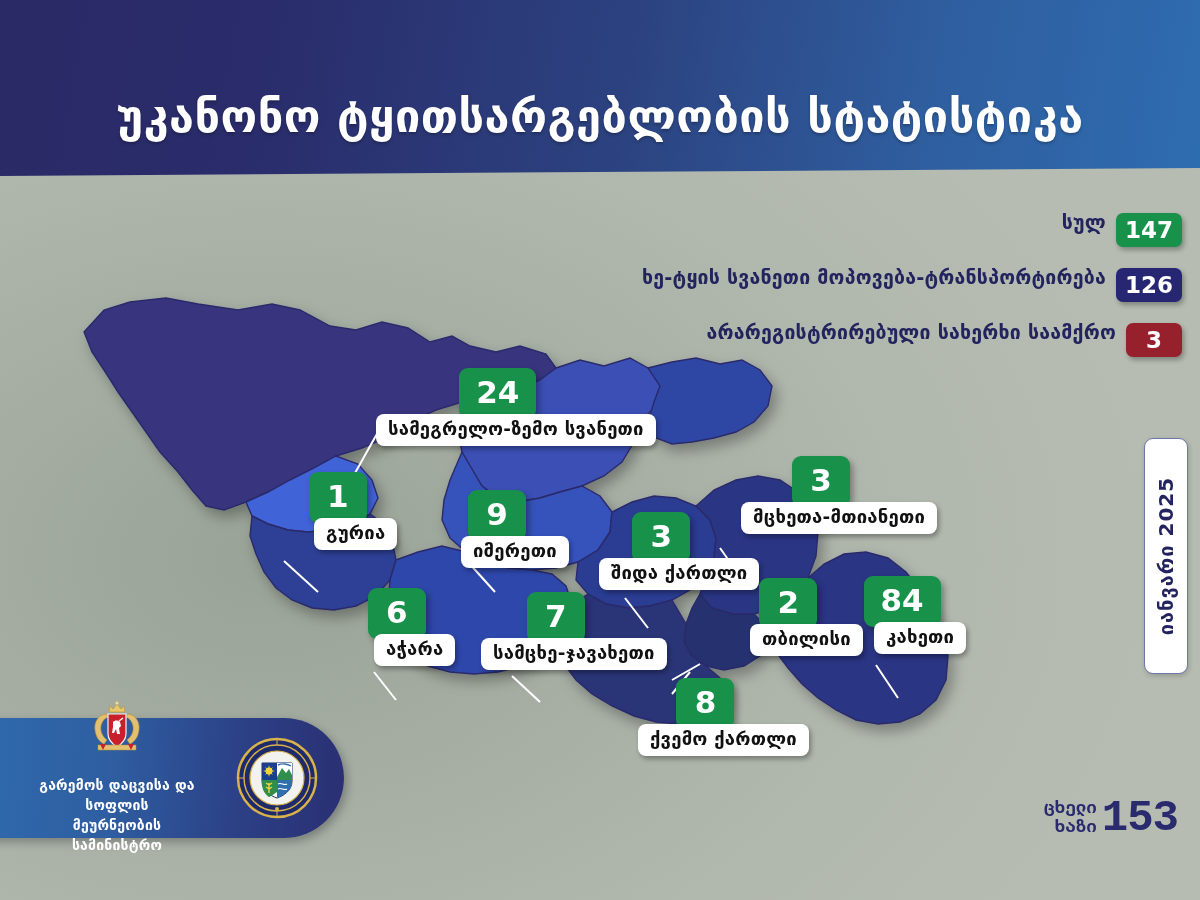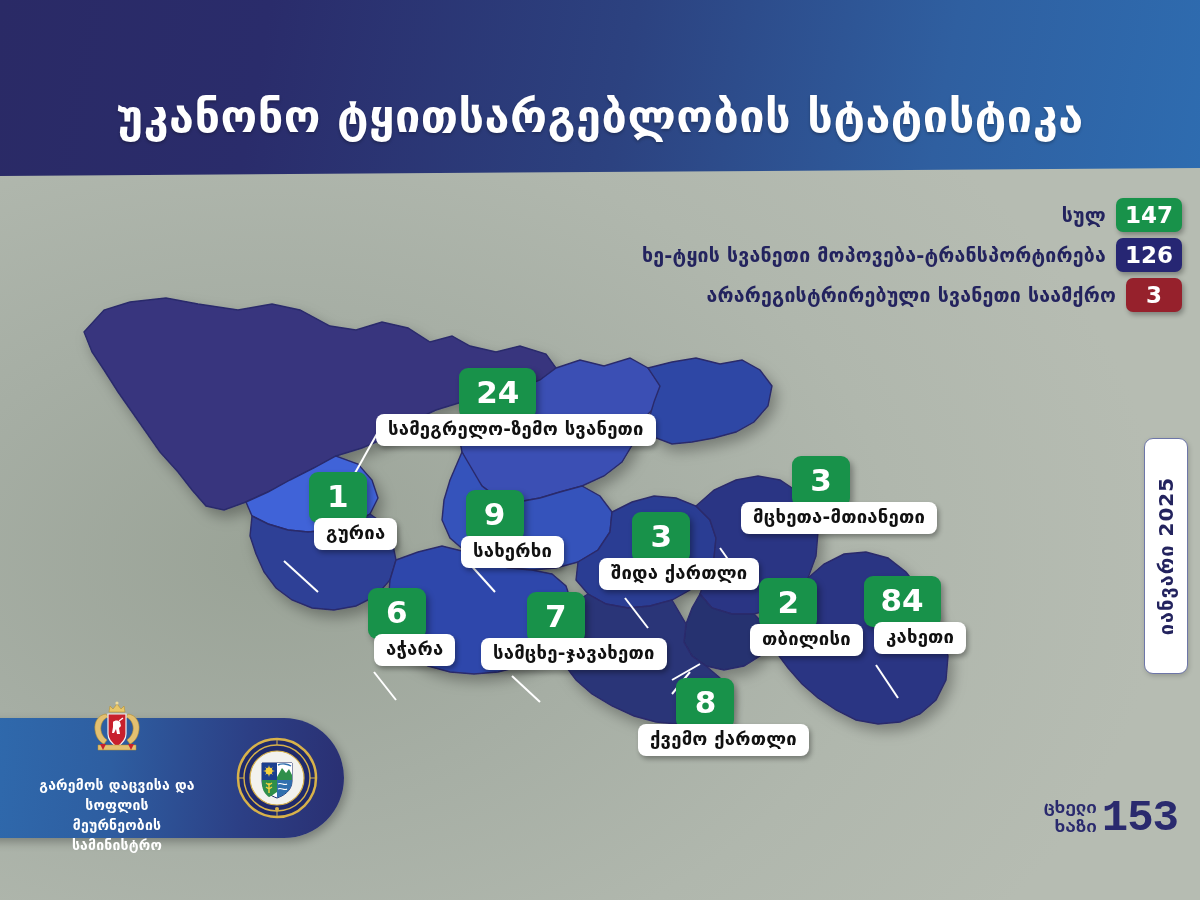--- a/index.html
+++ b/index.html
@@ -65,20 +65,21 @@
   .legend-badge {
     min-width: 56px;
     height: 34px;
     border-radius: 7px;
     display: flex; align-items: center; justify-content: center;
     color: #ffffff;
     font-size: 23px;
     font-weight: 700;
     padding: 0 9px;
     box-shadow: 2px 3px 5px rgba(0,0,0,0.30);
+    margin-top: 15px;
   }
 
   
   #date-tag {
     position: absolute;
     right: 12px; top: 438px;
     width: 44px; height: 236px;
     background: #ffffff;
     border: 1.5px solid #6d76a8;
     border-radius: 9px;
@@ -209,21 +210,21 @@
   <div id="legend">
     <div class="legend-row">
       <div class="legend-label">სულ</div>
       <div class="legend-badge" style="background:#18924a">147</div>
     </div>
     <div class="legend-row">
       <div class="legend-label">ხე-ტყის სვანეთი  მოპოვება-ტრანსპორტირება</div>
       <div class="legend-badge" style="background:#262673">126</div>
     </div>
     <div class="legend-row">
-      <div class="legend-label">არარეგისტრირებული სვანეთი საამქრო</div>
+      <div class="legend-label">არარეგისტრირებული სახერხი საამქრო</div>
       <div class="legend-badge" style="background:#96212c">3</div>
     </div>
   </div>
 
   <div id="date-tag">
     <span>იანვარი  2025</span>
   </div>
 
   <div id="map-wrap">
     <svg id="map-svg" viewBox="0 0 1200 640" xmlns="http://www.w3.org/2000/svg">
@@ -299,21 +300,21 @@
     <div class="marker-name">სამეგრელო-ზემო სვანეთი</div>
   </div>
 
   <div class="marker" style="left:278px; top:472px;">
     <div class="marker-count">1</div>
     <div class="marker-name">გურია</div>
   </div>
 
   <div class="marker" style="left:425px; top:490px;">
     <div class="marker-count">9</div>
-    <div class="marker-name">სახერხი</div>
+    <div class="marker-name">იმერეთი</div>
   </div>
 
   <div class="marker" style="left:338px; top:588px;">
     <div class="marker-count">6</div>
     <div class="marker-name">აჭარა</div>
   </div>
 
   <div class="marker" style="left:445px; top:592px;">
     <div class="marker-count">7</div>
     <div class="marker-name">სამცხე-ჯავახეთი</div>

